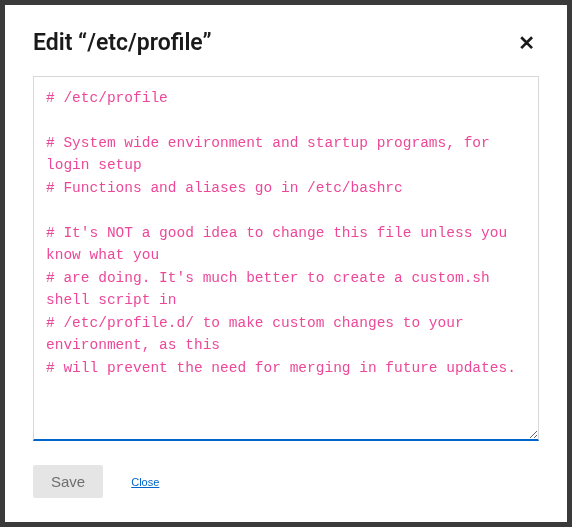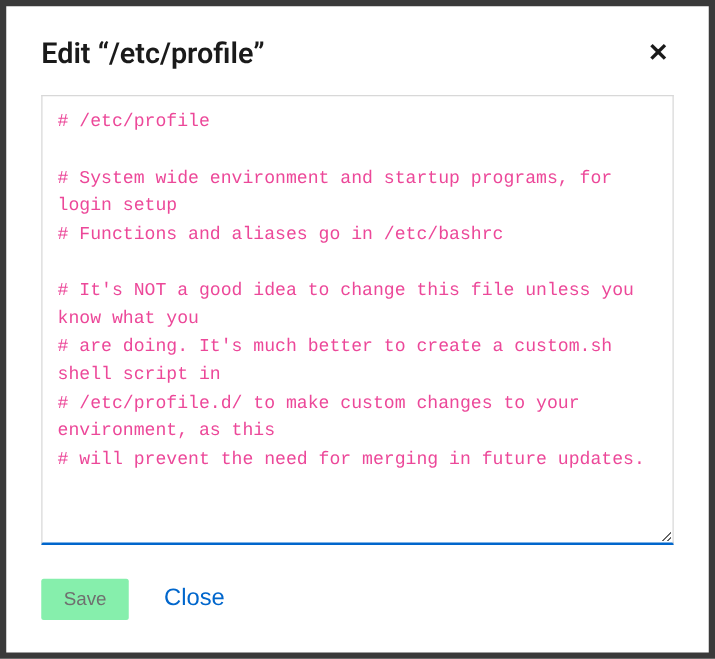--- a/index.html
+++ b/index.html
@@ -62,35 +62,36 @@
       word-wrap: break-word;
       overflow: auto;
     }
     .modal-footer {
       display: flex;
       align-items: center;
       gap: 24px;
       margin-top: 24px;
     }
     .btn-save {
-      background: #86efac;
+      background: #e5e5e5;
       border: none;
       color: #6f6f6f;
       font-size: 15px;
       padding: 8px 18px;
       border-radius: 2px;
       cursor: pointer;
     }
     .btn-close {
       background: none;
       border: none;
       color: #0066cc;
-      font-size: 19px;
+      font-size: 11px;
       cursor: pointer;
       padding: 8px 4px;
+      text-decoration: underline;
     }
   </style>
 </head>
 <body>
 
 <div class="modal">
   <div class="modal-header">
     <h2 class="modal-title">Edit “/etc/profile”</h2>
     <button class="close-x">✕</button>
   </div>

